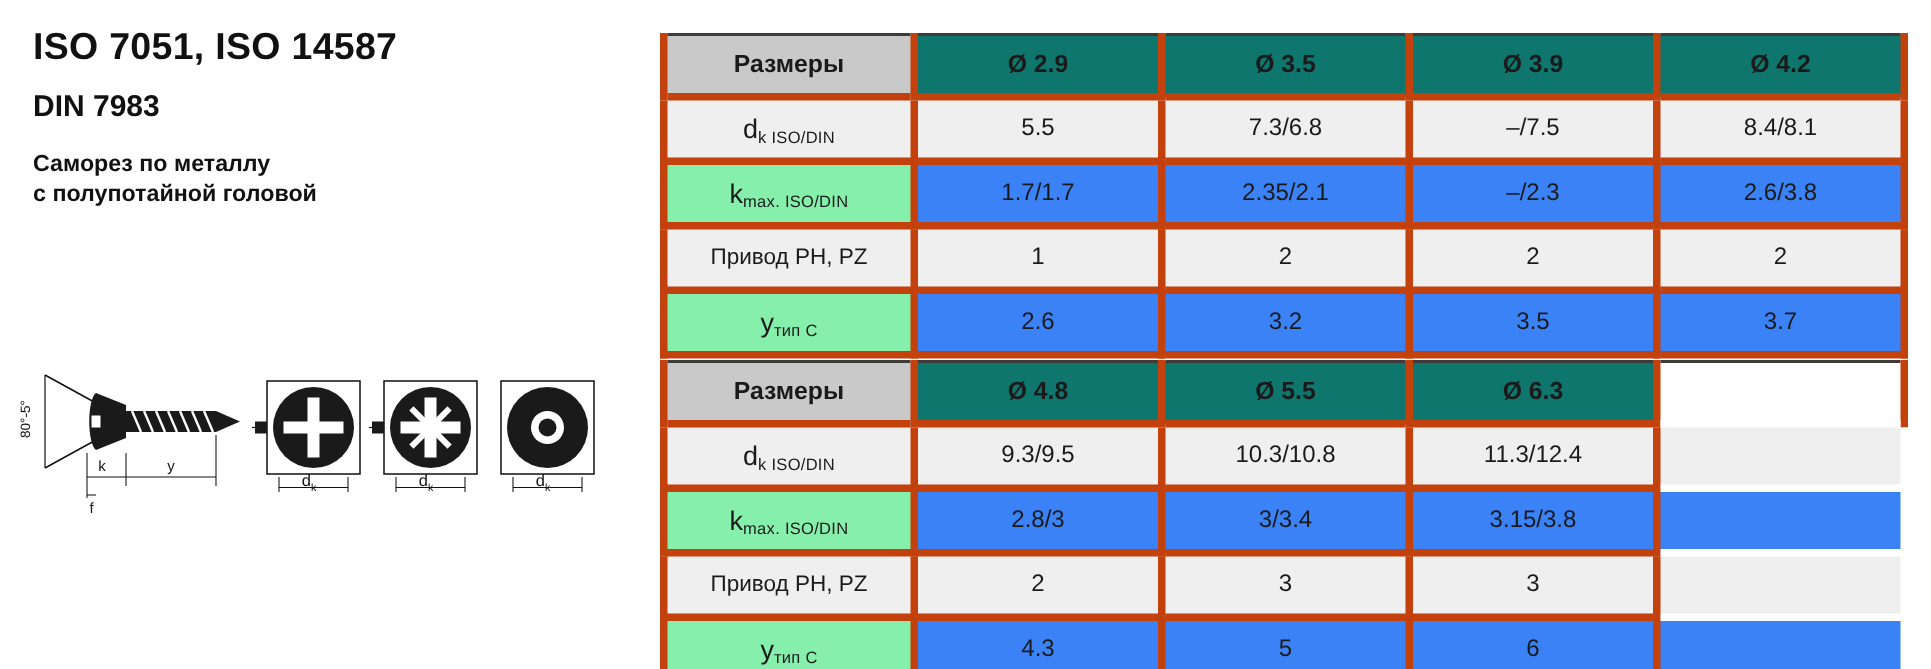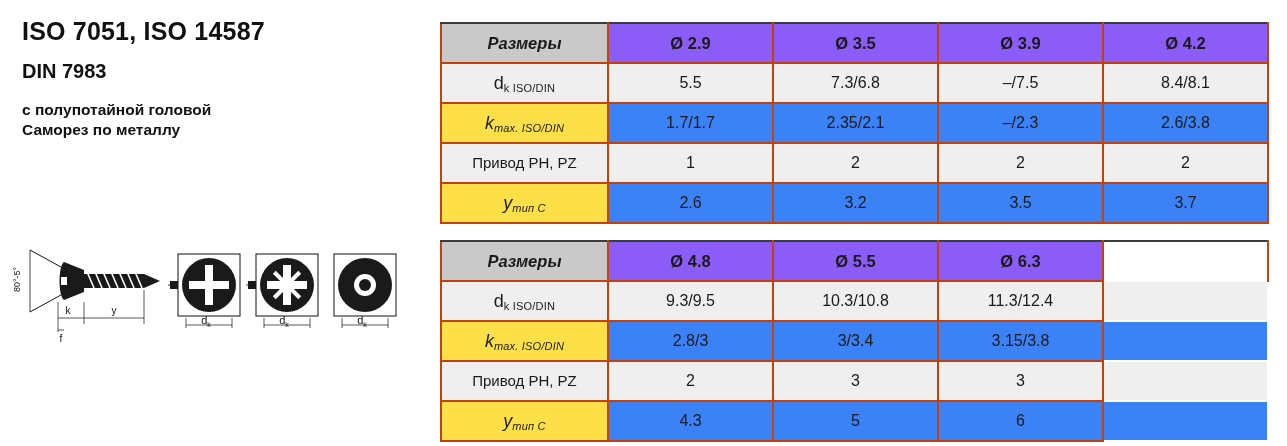--- a/index.html
+++ b/index.html
@@ -76,53 +76,51 @@
 
   table.dims {
     border-collapse: collapse;
     table-layout: fixed;
     width: 827px;
   }
   table.dims col.label-col { width: 167px; }
   table.dims col.val-col { width: 165px; }
 
   table.dims th, table.dims td {
-    border: 2px solid #c2410c;
+    border: 5px solid #c2410c;
     height: 38px;
     text-align: center;
     vertical-align: middle;
     font-size: 16px;
     color: #1a1a1a;
     padding: 0 4px;
     white-space: nowrap;
   }
   table.dims thead th {
-    background: #8b5cf6;
+    background: #0f766e;
     font-weight: bold;
     font-size: 16.5px;
     border-top: 2px solid #3c3c3c;
     border-bottom: 1px solid #ffffff;
   }
   table.dims thead th.hdr-label {
     background: #c9c9c9;
-    font-style: italic;
   }
   table.dims thead th.hdr-empty {
     background: #ffffff;
     border-top: 2px solid #3c3c3c;
   }
   table.dims tbody tr.row-odd td { background: #efefef; }
   table.dims tbody tr.row-even td { background: #3b82f6; }
   table.dims tbody td.cell-label {
     background: #efefef;
     font-size: 16px;
   }
   table.dims tbody tr.row-even td.cell-label {
-    background: #fde047;
-    font-style: italic;
+    background: #86efac;
   }
   table.dims tbody td.cell-blank {
     background: #ffffff;
     border-color: #ffffff;
   }
   .sub {
     font-size: 11px;
     vertical-align: baseline;
     position: relative;
     top: 3px;
@@ -133,22 +131,22 @@
 </style>
 </head>
 <body>
 
 <div class="page">
 
   <div class="left-panel">
     <h1 class="title-main">ISO 7051, ISO 14587</h1>
     <h2 class="title-sub">DIN 7983</h2>
     <div class="desc">
+      <div>Саморез по металлу</div>
       <div>с полупотайной головой</div>
-      <div>Саморез по металлу</div>
     </div>
   </div>
 
   <div class="drawing">
     <svg width="400" height="120" viewBox="0 0 400 120">
 
       <text x="12" y="60" font-family="Liberation Sans, sans-serif" font-size="9" fill="#111" transform="rotate(-90 12 60)">80°-5°</text>
 
       <line x1="22" y1="18" x2="62" y2="40" stroke="#111" stroke-width="1"></line>
       <line x1="22" y1="80" x2="62" y2="58" stroke="#111" stroke-width="1"></line>

